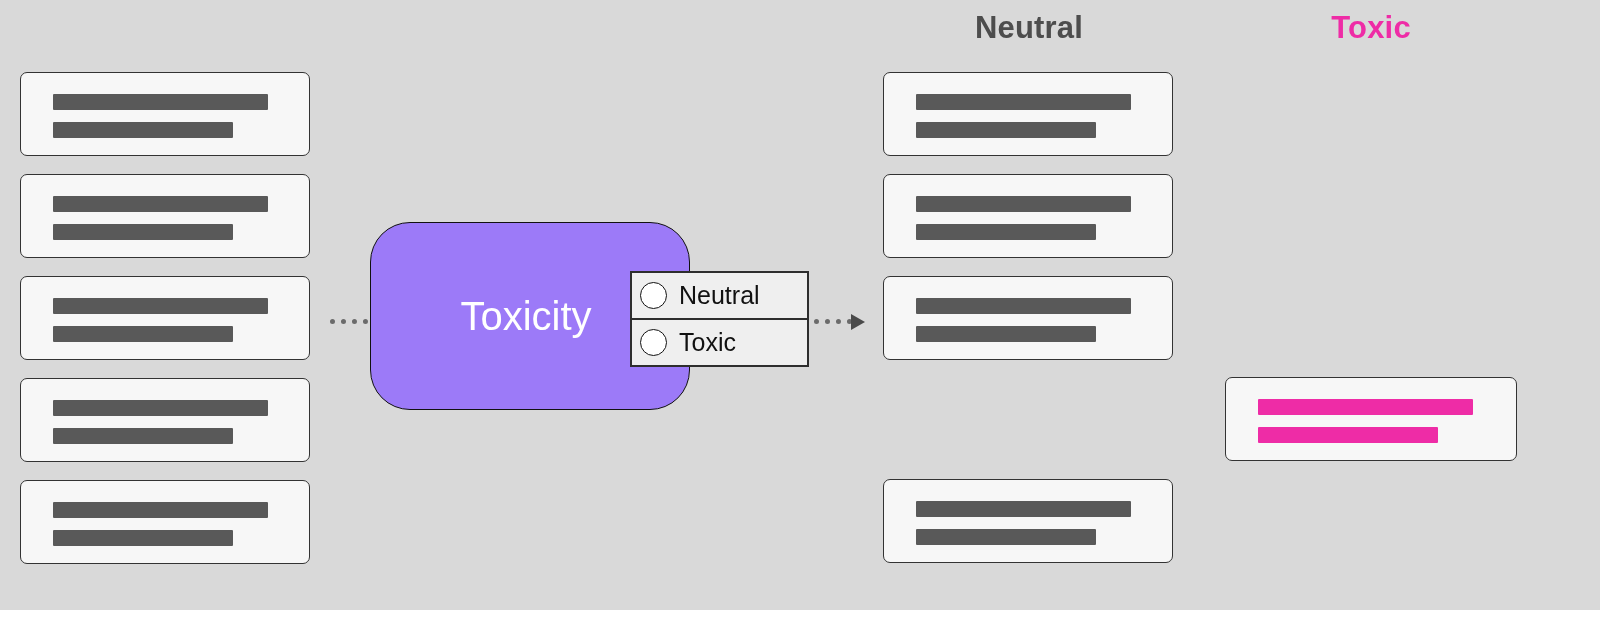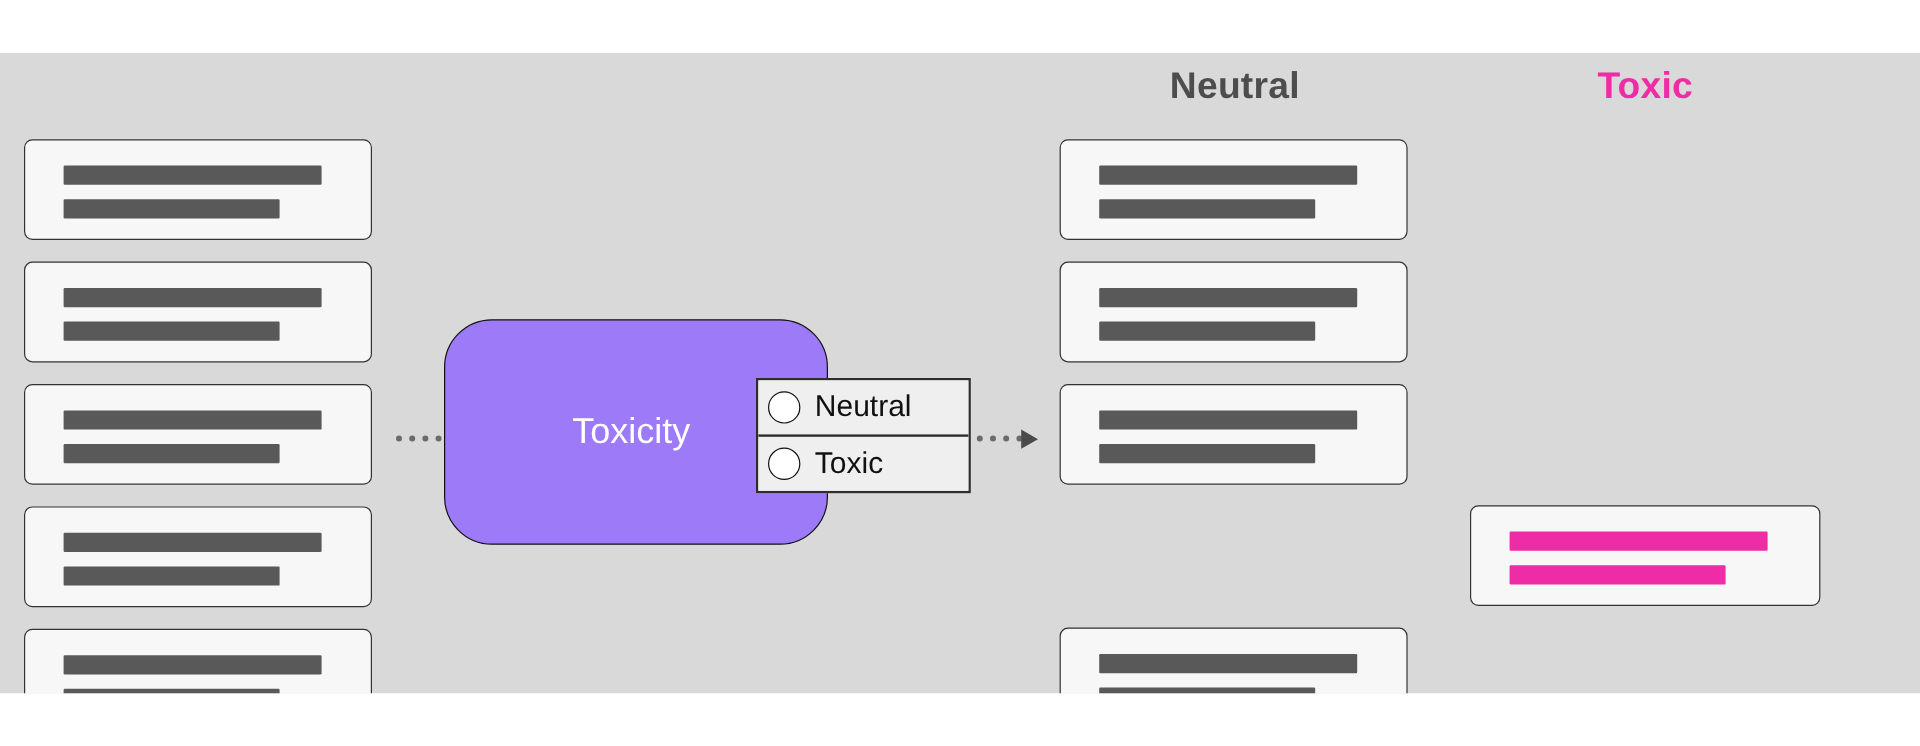--- a/index.html
+++ b/index.html
@@ -1,17 +1,17 @@
 <!DOCTYPE html>
 <html><head>
 <meta charset="utf-8">
 <style>
   html,body{margin:0;padding:0;background:#ffffff;}
   body{font-family:"Liberation Sans", sans-serif;}
-  .stage{position:relative;width:1600px;height:534px;background:#ffffff;overflow:hidden;margin-top:44px;}
+  .stage{position:relative;width:1600px;height:610px;background:#ffffff;overflow:hidden;}
   .canvas{position:absolute;left:0;top:0;width:1600px;height:610px;background:#d9d9d9;}
 
   
   .col-header{position:absolute;top:10px;width:292px;text-align:center;
     font-size:31px;font-weight:700;letter-spacing:.2px;}
   .neutral-header{left:883px;color:#4d4d4d;}
   .toxic-header{left:1225px;color:#ee2ca6;}
 
   
   .card{position:absolute;width:290px;height:84px;background:#f7f7f7;
@@ -32,21 +32,21 @@
   .dots-left{left:330px;top:319px;width:38px;}
   .dots-right{left:814px;top:319px;width:38px;}
   .arrow-head{position:absolute;left:851px;top:314px;width:0;height:0;
     border-top:8px solid transparent;border-bottom:8px solid transparent;
     border-left:14px solid #4a4a4a;}
 
   
   .classifier{position:absolute;left:370px;top:222px;width:320px;height:188px;
     background:#9c7af8;border:1.6px solid #111;border-radius:40px;
     display:flex;align-items:center;justify-content:center;box-sizing:border-box;}
-  .classifier-label{color:#ffffff;font-size:30px;line-height:1.47;text-align:center;
+  .classifier-label{color:#ffffff;font-size:40px;line-height:1.47;text-align:center;
     transform:translateX(-4px);}
 
   
   .options{position:absolute;left:630px;top:271px;width:179px;
     border:2px solid #2e2e2e;box-sizing:border-box;background:#efefef;}
   .option-row{display:flex;align-items:center;height:45px;background:#efefef;}
   .option-row + .option-row{border-top:2px solid #2e2e2e;}
   .radio{width:27px;height:27px;border-radius:50%;background:#ffffff;
     border:1.8px solid #111;margin-left:8px;box-sizing:border-box;flex:0 0 auto;}
   .option-label{font-size:25px;color:#111;margin-left:12px;}

